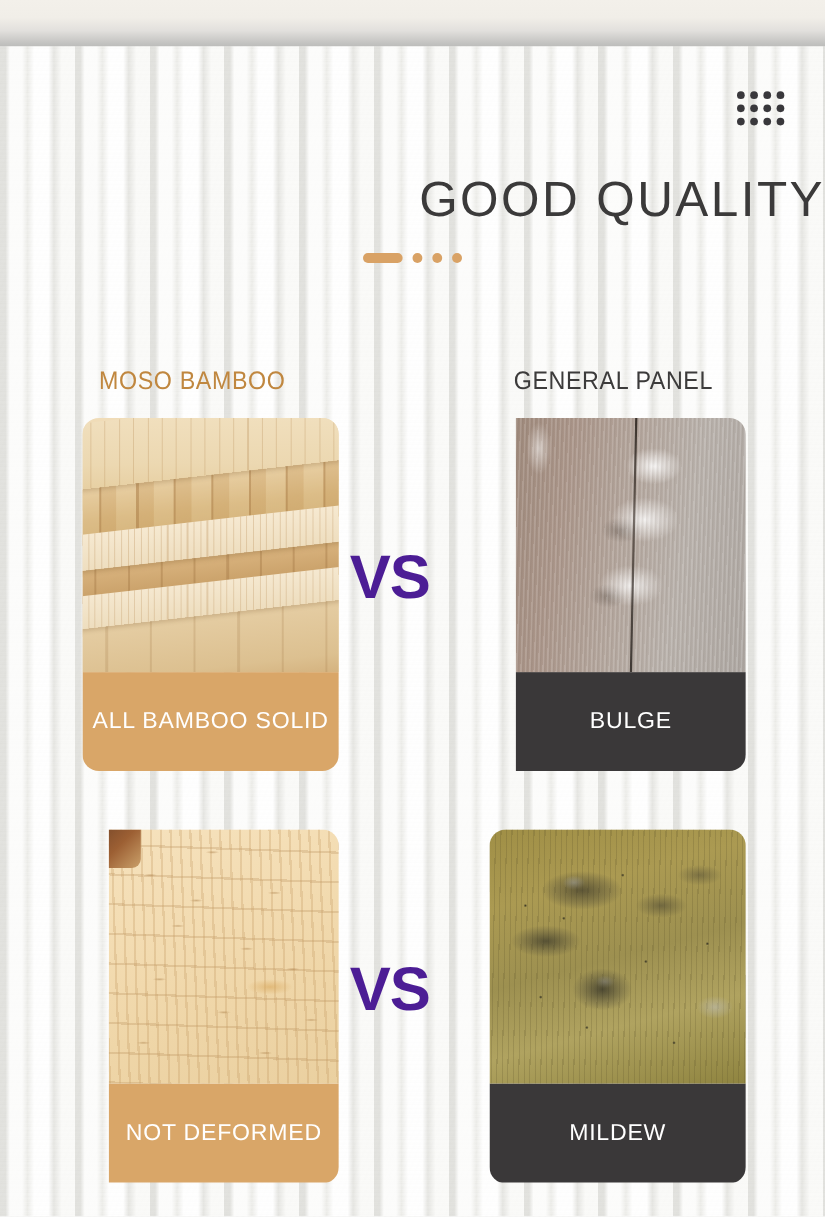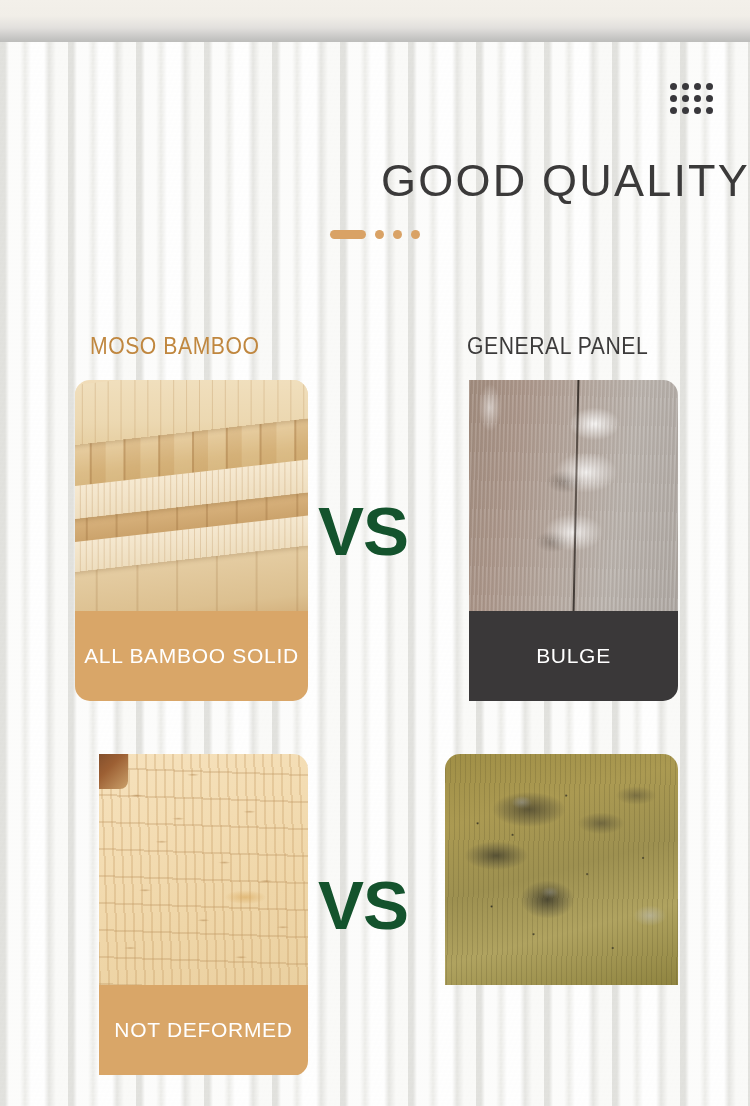--- a/index.html
+++ b/index.html
@@ -293,23 +293,23 @@
       radial-gradient(circle 2px at 61% 52%, rgba(25,25,22,0.8) 0%, rgba(0,0,0,0) 80%),
       radial-gradient(circle 2px at 38% 78%, rgba(25,25,22,0.8) 0%, rgba(0,0,0,0) 80%),
       radial-gradient(circle 2px at 72% 84%, rgba(25,25,22,0.8) 0%, rgba(0,0,0,0) 80%),
       radial-gradient(circle 2px at 85% 45%, rgba(25,25,22,0.8) 0%, rgba(0,0,0,0) 80%),
       radial-gradient(circle 2px at 20% 66%, rgba(25,25,22,0.8) 0%, rgba(0,0,0,0) 80%);
   }
 
   
   .vs {
     position:absolute;
-    font-size:69px;
+    font-size:56px;
     font-weight:bold;
-    color:#14532d;
+    color:#4c1d95;
     letter-spacing:-1px;
     z-index:5;
     line-height:1;
     white-space:nowrap;
     text-align:right;
   }
   .vs.v1 { left:318px; top:497px; }
   .vs.v2 { left:318px; top:871px; }
 </style>
 </head>
@@ -374,17 +374,18 @@
       <div class="corner-dark"></div>
       <div class="nodes"></div>
     </div>
     <div class="label tan">NOT DEFORMED</div>
   </div>
 
   <div class="card c-br">
     <div class="photo ph-mildew">
       <div class="speck"></div>
     </div>
+    <div class="label dark">MILDEW</div>
   </div>
 
   <div class="vs v2">VS</div>
 
 </div>
 
 </body></html>

